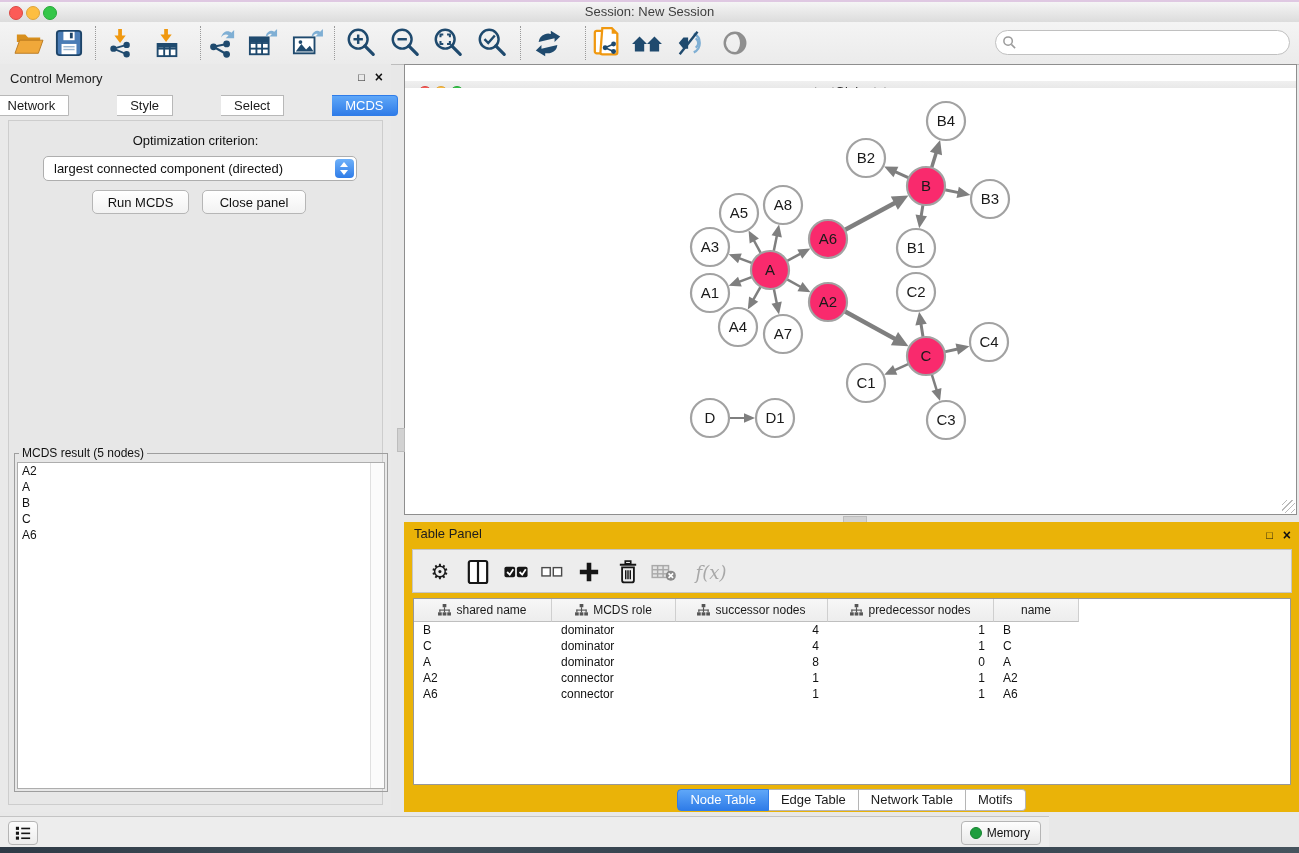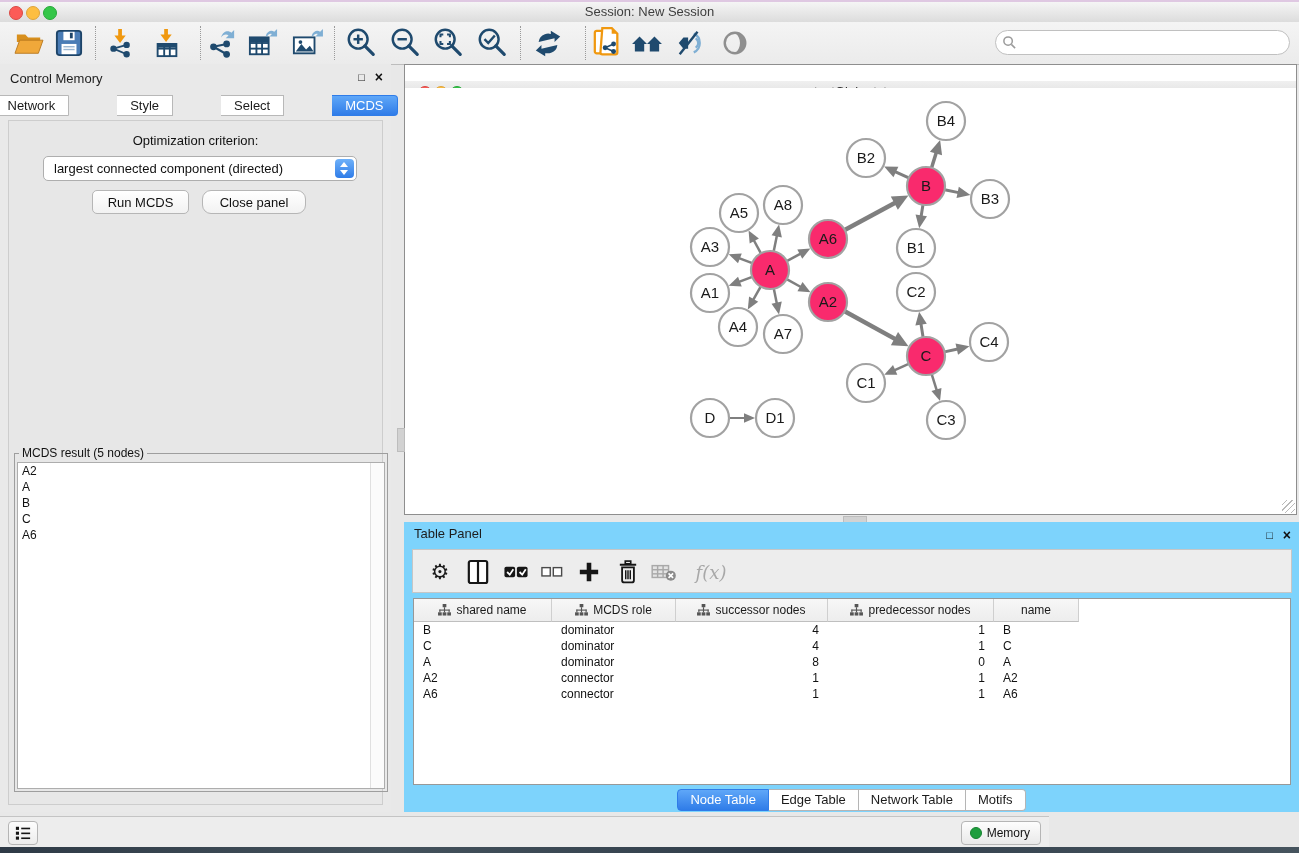--- a/index.html
+++ b/index.html
@@ -37,39 +37,39 @@
   #cp-content{position:absolute;left:8px;top:56px;width:375px;height:685px;background:#e7e7e7;border:1px solid #cdcdcd;box-sizing:border-box;}
   #opt-label{position:absolute;left:0;top:12px;width:100%;text-align:center;font-size:13px;color:#111;}
   #criterion-select{position:absolute;left:34px;top:35px;width:314px;height:25px;background:#fff;border:1px solid #aeaeae;border-radius:5px;box-sizing:border-box;cursor:pointer;}
   #criterion-value{position:absolute;left:10px;top:4px;font-size:13px;color:#111;white-space:nowrap;}
   #criterion-stepper{position:absolute;right:2px;top:2px;width:19px;height:19px;border-radius:4px;background:linear-gradient(#6fb1f9,#2f7ce8);}
   .chev{position:absolute;left:5px;width:0;height:0;border-left:4.5px solid transparent;border-right:4.5px solid transparent;}
   .chev.up{top:3px;border-bottom:5px solid #fff;}
   .chev.down{bottom:3px;border-top:5px solid #fff;}
   .cp-btn{position:absolute;top:69px;height:24px;background:linear-gradient(#ffffff,#f2f2f2);border:1px solid #b6b6b6;border-radius:5px;font-size:13px;color:#111;font-family:"Liberation Sans",sans-serif;cursor:pointer;}
   #run-btn{left:83px;width:97px;}
-  #closepanel-btn{left:193px;width:104px;border-radius:9px;}
+  #closepanel-btn{left:193px;width:104px;}
   #mcds-fieldset{position:absolute;left:5px;top:325px;width:368px;height:340px;border:1px solid #9e9e9e;margin:0;padding:2px;}
   #mcds-fieldset legend{font-size:12px;color:#111;padding:0 3px;margin-left:2px;}
   #mcds-list{position:relative;width:100%;height:100%;background:#fff;border:1px solid #adadad;box-sizing:border-box;overflow:hidden;}
   .mcds-item{font-size:12px;color:#111;line-height:16px;padding-left:4px;}
   #mcds-scroll{position:absolute;right:0;top:0;width:13px;height:100%;background:#fbfbfb;border-left:1px solid #e0e0e0;}
   
   #network-window{left:404px;top:64px;width:893px;height:451px;border:1px solid #8e8e8e;box-sizing:border-box;background:#fff;}
   #nw-titlebar{position:absolute;left:0;top:16px;width:100%;height:22px;background:linear-gradient(#f0f0f0,#d9d9d9);border-bottom:1px solid #a9a9a9;}
   #nw-titlebar .tl{top:5px;}
   #nw-titlebar .tl.red{left:13px}#nw-titlebar .tl.yellow{left:29px}#nw-titlebar .tl.green{left:45px}
   #nw-title{width:100%;text-align:center;font-size:13px;color:#2e2e2e;line-height:21px;}
   #network-canvas{position:absolute;left:0;top:23px;width:891px;height:426px;background:#fff;}
   #resize-grip{position:absolute;right:1px;bottom:1px;width:13px;height:13px;background:
     repeating-linear-gradient(135deg,transparent 0 3px,#b9b9b9 3px 4px);cursor:nwse-resize;}
   .splitter-v{left:397px;top:428px;width:6px;height:22px;background:#d2d2d2;border:1px solid #bdbdbd;cursor:col-resize;}
   .splitter-h{left:843px;top:516px;width:22px;height:5px;background:#d2d2d2;border:1px solid #bdbdbd;cursor:row-resize;}
   
-  #table-panel{left:404px;top:522px;width:895px;height:290px;background:#7dd3fc;}
+  #table-panel{left:404px;top:522px;width:895px;height:290px;background:#eab308;}
   #tp-title{position:absolute;left:10px;top:4px;}
   #tp-float{right:26px;}#tp-close{right:8px;}
   #tp-toolbar{position:absolute;left:8px;top:27px;width:880px;height:44px;background:#ededed;border:1px solid #c6c6c6;box-sizing:border-box;}
   .tp-icon{position:absolute;top:7px;width:30px;height:30px;display:flex;align-items:center;justify-content:center;cursor:pointer;}
   .gear-glyph{font-size:21px;color:#1c1c1c;line-height:30px;}
   #fx-label{font-family:"DejaVu Serif",serif;font-style:italic;font-size:18px;color:#a8a8a8;}
   #node-table{position:absolute;left:9px;top:76px;width:878px;height:187px;background:#fff;border:1px solid #989898;box-sizing:border-box;overflow:hidden;}
   #table-header{display:flex;height:23px;}
   .th{display:flex;align-items:center;justify-content:center;gap:5px;font-size:12px;color:#1a1a1a;background:linear-gradient(#f7f7f7,#ededed);border-right:1px solid #cfcfcf;border-bottom:1px solid #bfbfbf;box-sizing:border-box;cursor:pointer;}
   .tr{display:flex;height:16px;cursor:pointer;}

